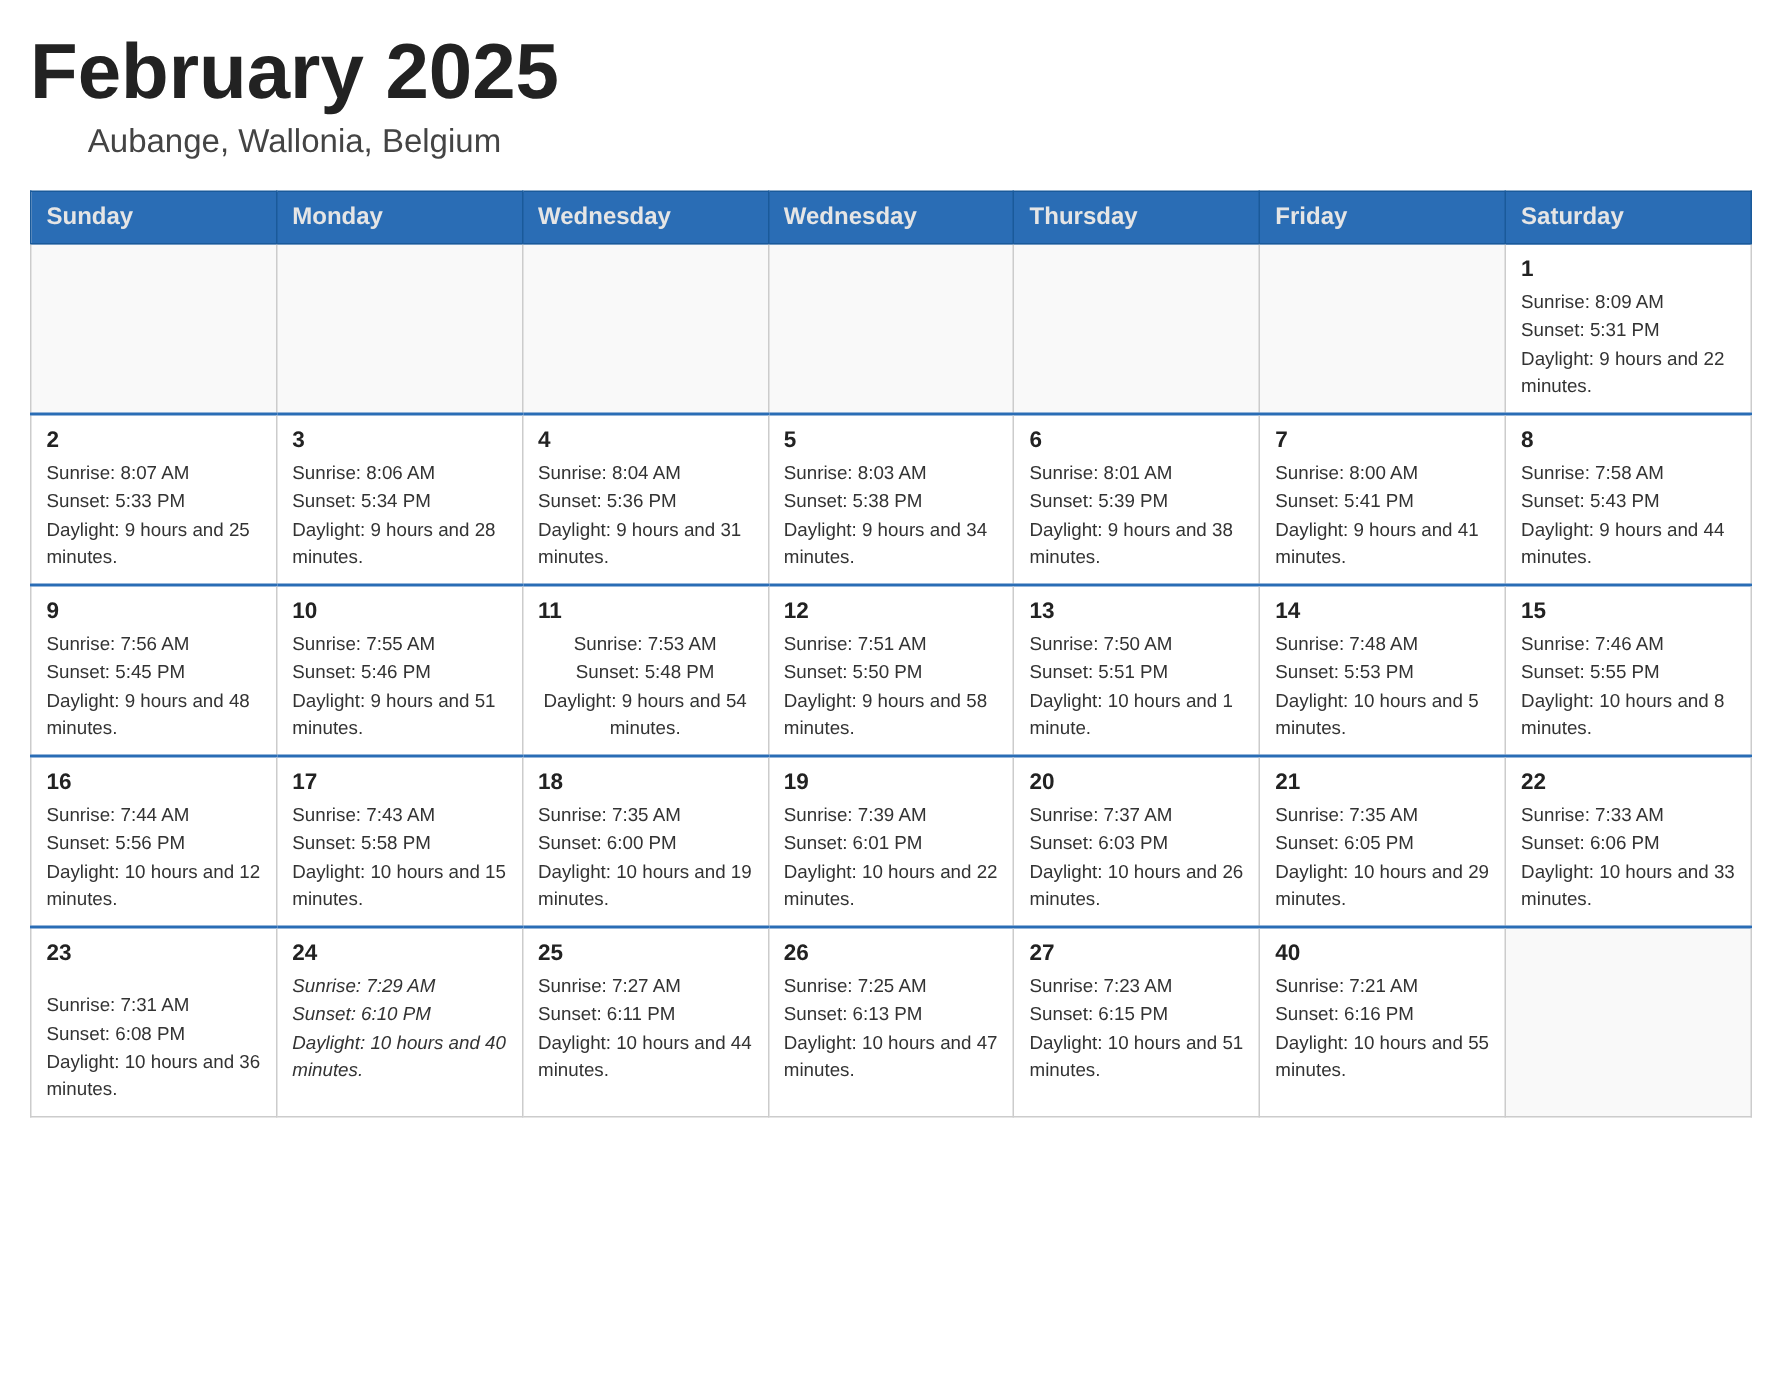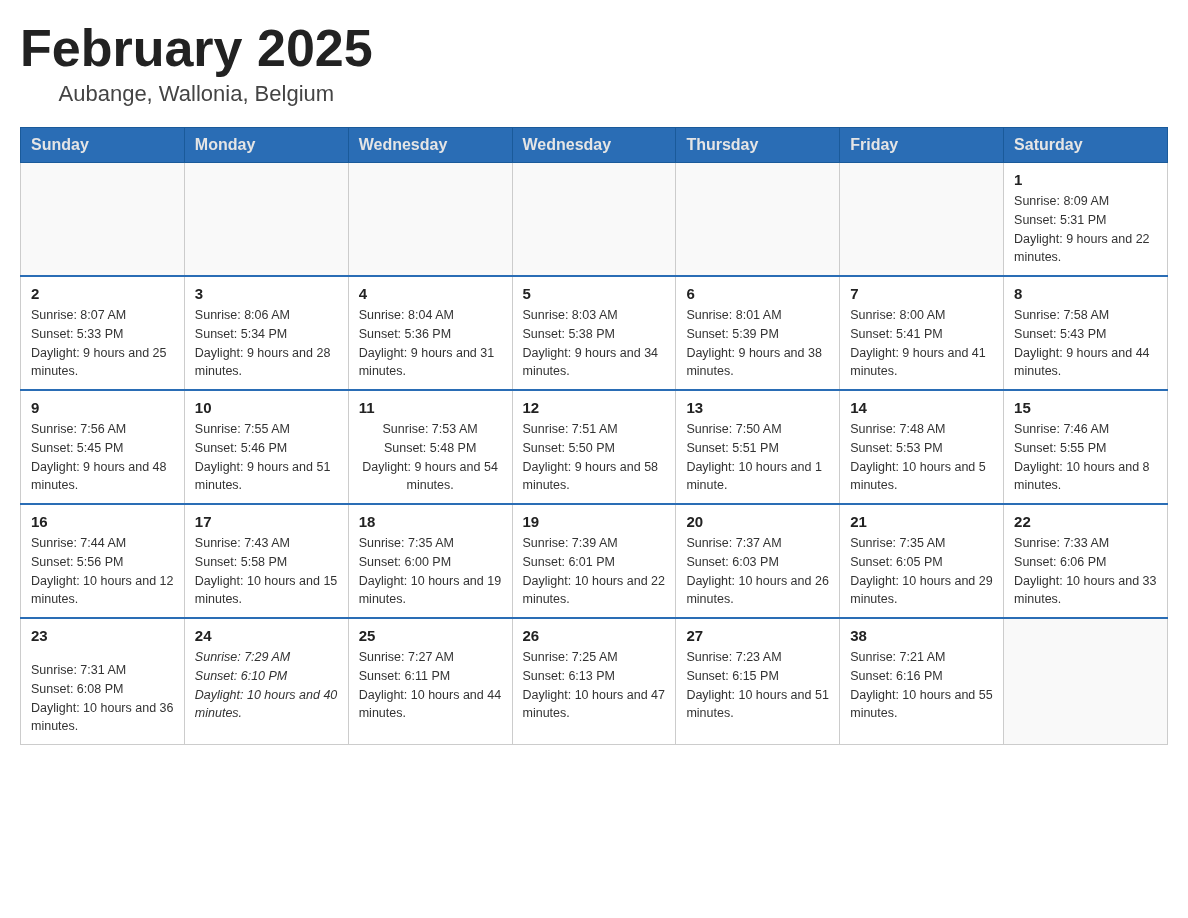--- a/index.html
+++ b/index.html
@@ -299,21 +299,21 @@
 Sunset: 6:13 PM
 Daylight: 10 hours and 47 minutes.</div>
         </td>
         <td>
           <span class="day-number">27</span>
           <div class="day-info" style="white-space: pre-line;">Sunrise: 7:23 AM
 Sunset: 6:15 PM
 Daylight: 10 hours and 51 minutes.</div>
         </td>
         <td>
-          <span class="day-number">38</span>
+          <span class="day-number">40</span>
           <div class="day-info" style="white-space: pre-line;">Sunrise: 7:21 AM
 Sunset: 6:16 PM
 Daylight: 10 hours and 55 minutes.</div>
         </td>
         <td class="empty-cell"></td>
       </tr>
     </tbody>
 </table>
 
 </body></html>

